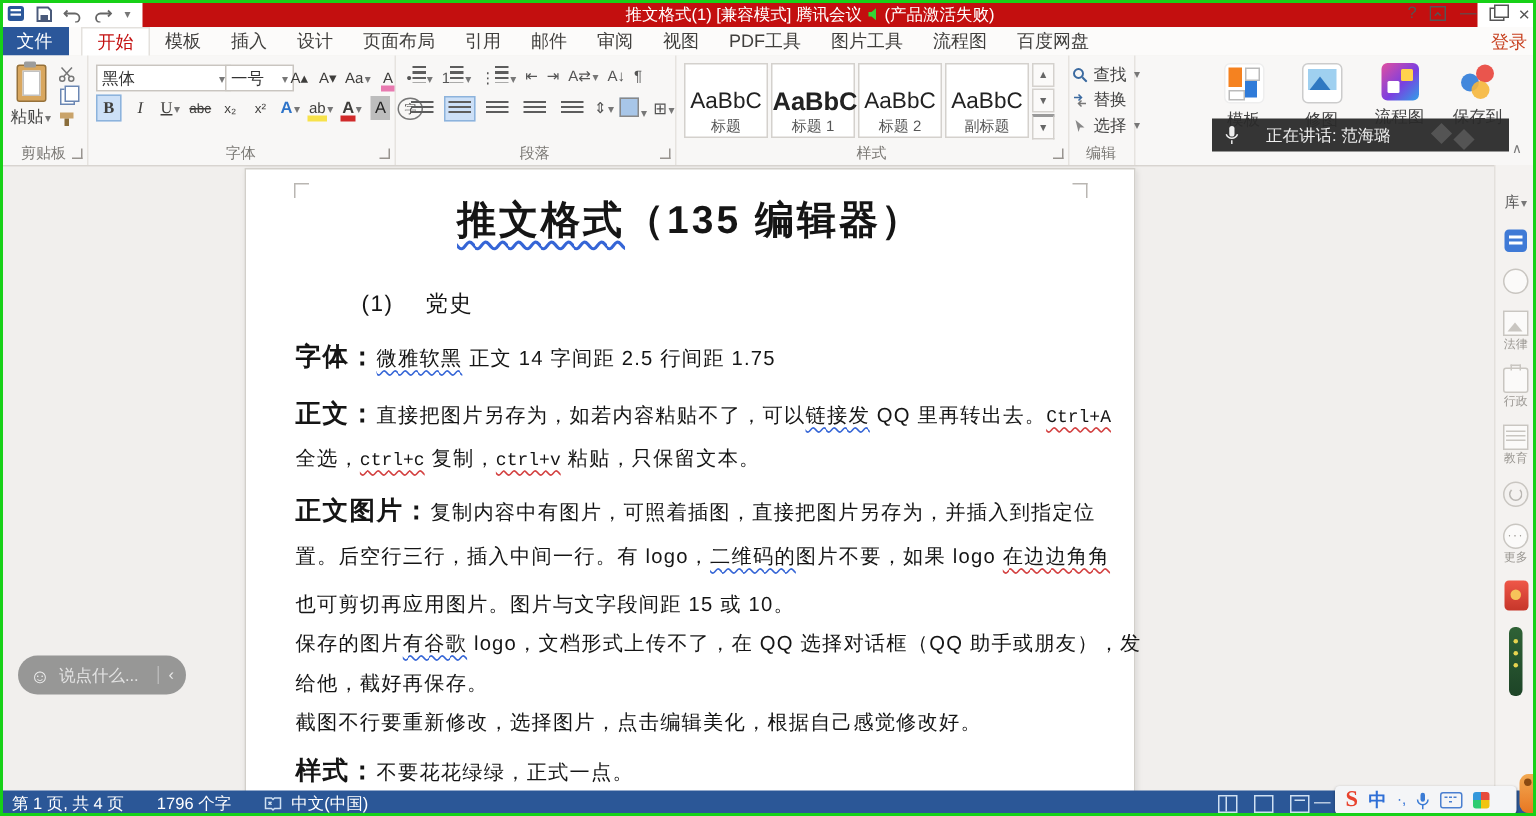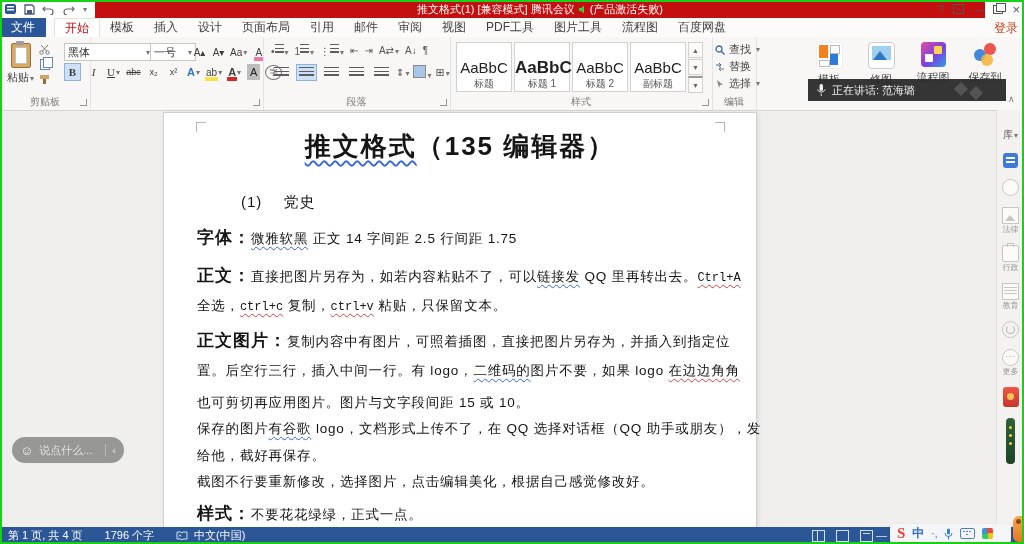--- a/index.html
+++ b/index.html
@@ -134,21 +134,21 @@
   .ime .slogo{color:#e8432e;font-weight:900;font-size:15px;font-family:"Liberation Serif","DejaVu Serif",serif;line-height:1;}
   .ime .zh{color:#2f6fd6;font-size:12px;font-weight:700;}
   .ime .punct{color:#2f6fd6;font-size:10px;}
   .kb-ico{width:13px;height:9px;border:1px solid #4a7fd0;border-radius:2px;position:relative;}
   .kb-ico:before{content:"";position:absolute;left:2px;top:2px;width:2px;height:1px;background:#4a7fd0;box-shadow:3px 0 0 #4a7fd0,6px 0 0 #4a7fd0,3px 3px 0 #4a7fd0;}
   .tool-ico{width:11px;height:11px;border-radius:2px;background:conic-gradient(#e74c3c 0 90deg,#f1c40f 0 180deg,#2ecc71 0 270deg,#3498db 0);}
   .pendant{position:absolute;right:0;bottom:2px;width:11px;height:26px;background:linear-gradient(#f2a952,#e87722);border-radius:6px 0 0 6px;z-index:9;}
   .pendant:before{content:"";position:absolute;left:3px;top:3px;width:5px;height:5px;border-radius:50%;background:#8a4a12;}
 
   
-  .speak-bar{position:absolute;left:808px;top:79px;width:198px;height:22px;background:rgba(42,42,42,.95);z-index:20;display:flex;align-items:center;color:#eee;font-size:11px;gap:6px;padding-left:8px;box-sizing:border-box;}
+  .speak-bar{position:absolute;left:808px;top:79px;width:198px;height:22px;background:rgba(42,42,42,.95);z-index:20;display:flex;align-items:center;color:#eee;font-size:11px;gap:18px;padding-left:8px;box-sizing:border-box;}
   .wm{position:absolute;top:5px;width:10px;height:10px;background:#7a7a7a;opacity:.45;transform:rotate(45deg);}
   .video-tile{position:absolute;left:810px;top:101px;width:196px;height:110px;background:#232323;border:1px solid #000;z-index:20;box-sizing:border-box;}
   .avatar{position:absolute;left:62px;top:12px;width:62px;height:62px;border-radius:50%;overflow:hidden;
     background:
       radial-gradient(circle at 30% 20%,#241a1c 0 15%,transparent 16%),
       radial-gradient(circle at 70% 20%,#241a1c 0 15%,transparent 16%),
       radial-gradient(circle at 50% 30%,#3a2b2c 0 28%,transparent 29%),
       radial-gradient(circle at 50% 52%,#cda democratic 0,#cda58f 0 30%,transparent 31%),
       linear-gradient(#6e5a64,#4a3c44);}
   .avatar .face{position:absolute;left:16px;top:18px;width:30px;height:34px;border-radius:50%;background:#cda58f;}
@@ -224,21 +224,21 @@
         <span class="tab">PDF工具</span>
         <span class="tab">图片工具</span>
         <span class="tab">流程图</span>
         <span class="tab">百度网盘</span>
       </div>
   </div>
   <div class="login">登录</div>
 
   <div class="ribbon">
 
-    <div class="group" style="left:0;width:58px;padding-left:32px;">
+    <div class="group" style="left:0;width:58px;">
       <div style="position:absolute;left:7px;top:6px;text-align:center;">
         <div class="clipboard-ico" style="margin:0 auto;"></div>
         <div style="margin-top:2px;"><span>粘贴</span><span class="dd">▾</span></div>
       </div>
       <div style="position:absolute;left:38px;top:6px;display:flex;flex-direction:column;gap:3px;">
         <span class="mini-ico">
             <svg width="11" height="11">
               <circle cx="2.5" cy="8.5" r="1.7" fill="none" stroke="#777"></circle>
               <circle cx="8.5" cy="8.5" r="1.7" fill="none" stroke="#777"></circle>
               <path d="M3.5 7 9 1M7.5 7 2 1" stroke="#777"></path>
@@ -296,20 +296,21 @@
             <span class="ubar"><span style="font-size:10px;">ab</span><i style="background:#f7e24a;"></i></span>
             <span class="dd">▾</span>
           </span>
         <span class="fbtn">
             <span class="ubar"><span style="font-weight:700;">A</span><i style="background:#d02a2a;"></i></span>
             <span class="dd">▾</span>
           </span>
         <span class="fbtn" style="background:#bdbdbd;color:#222;min-width:13px;">A</span>
         <span class="fbtn" style="border:1px solid #777;border-radius:50%;width:13px;height:13px;font-size:8px;">字</span>
       </div>
+      <div class="group-label">字体</div>
       <div class="launcher"></div>
     </div>
 
     <div class="group" style="left:263px;width:187px;">
       <div style="position:absolute;left:8px;top:7px;display:flex;gap:6px;align-items:center;color:#555;font-size:10px;">
         <span>•<span class="al" style="width:9px;"></span><span class="dd">▾</span></span>
         <span>1<span class="al" style="width:9px;"></span><span class="dd">▾</span></span>
         <span>⋮<span class="al" style="width:9px;"></span><span class="dd">▾</span></span>
         <span>⇤</span>
         <span>⇥</span>

